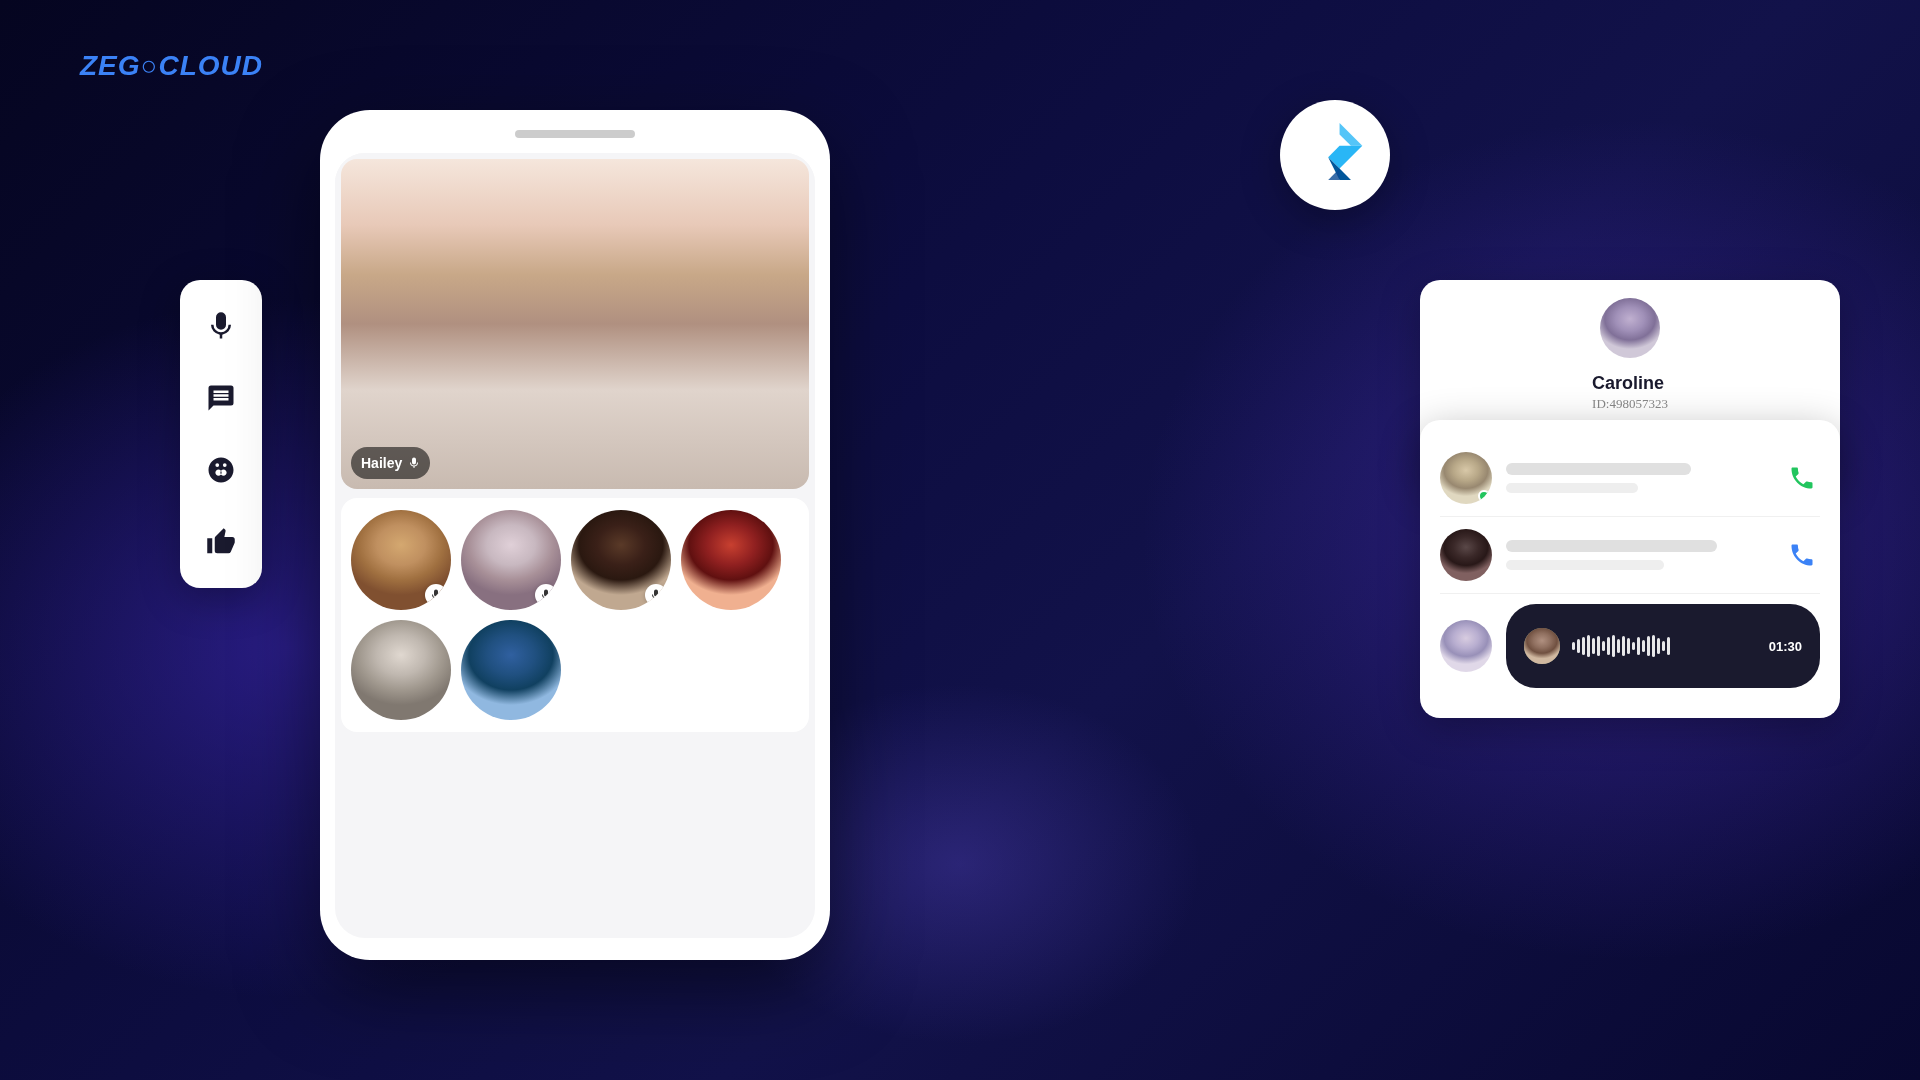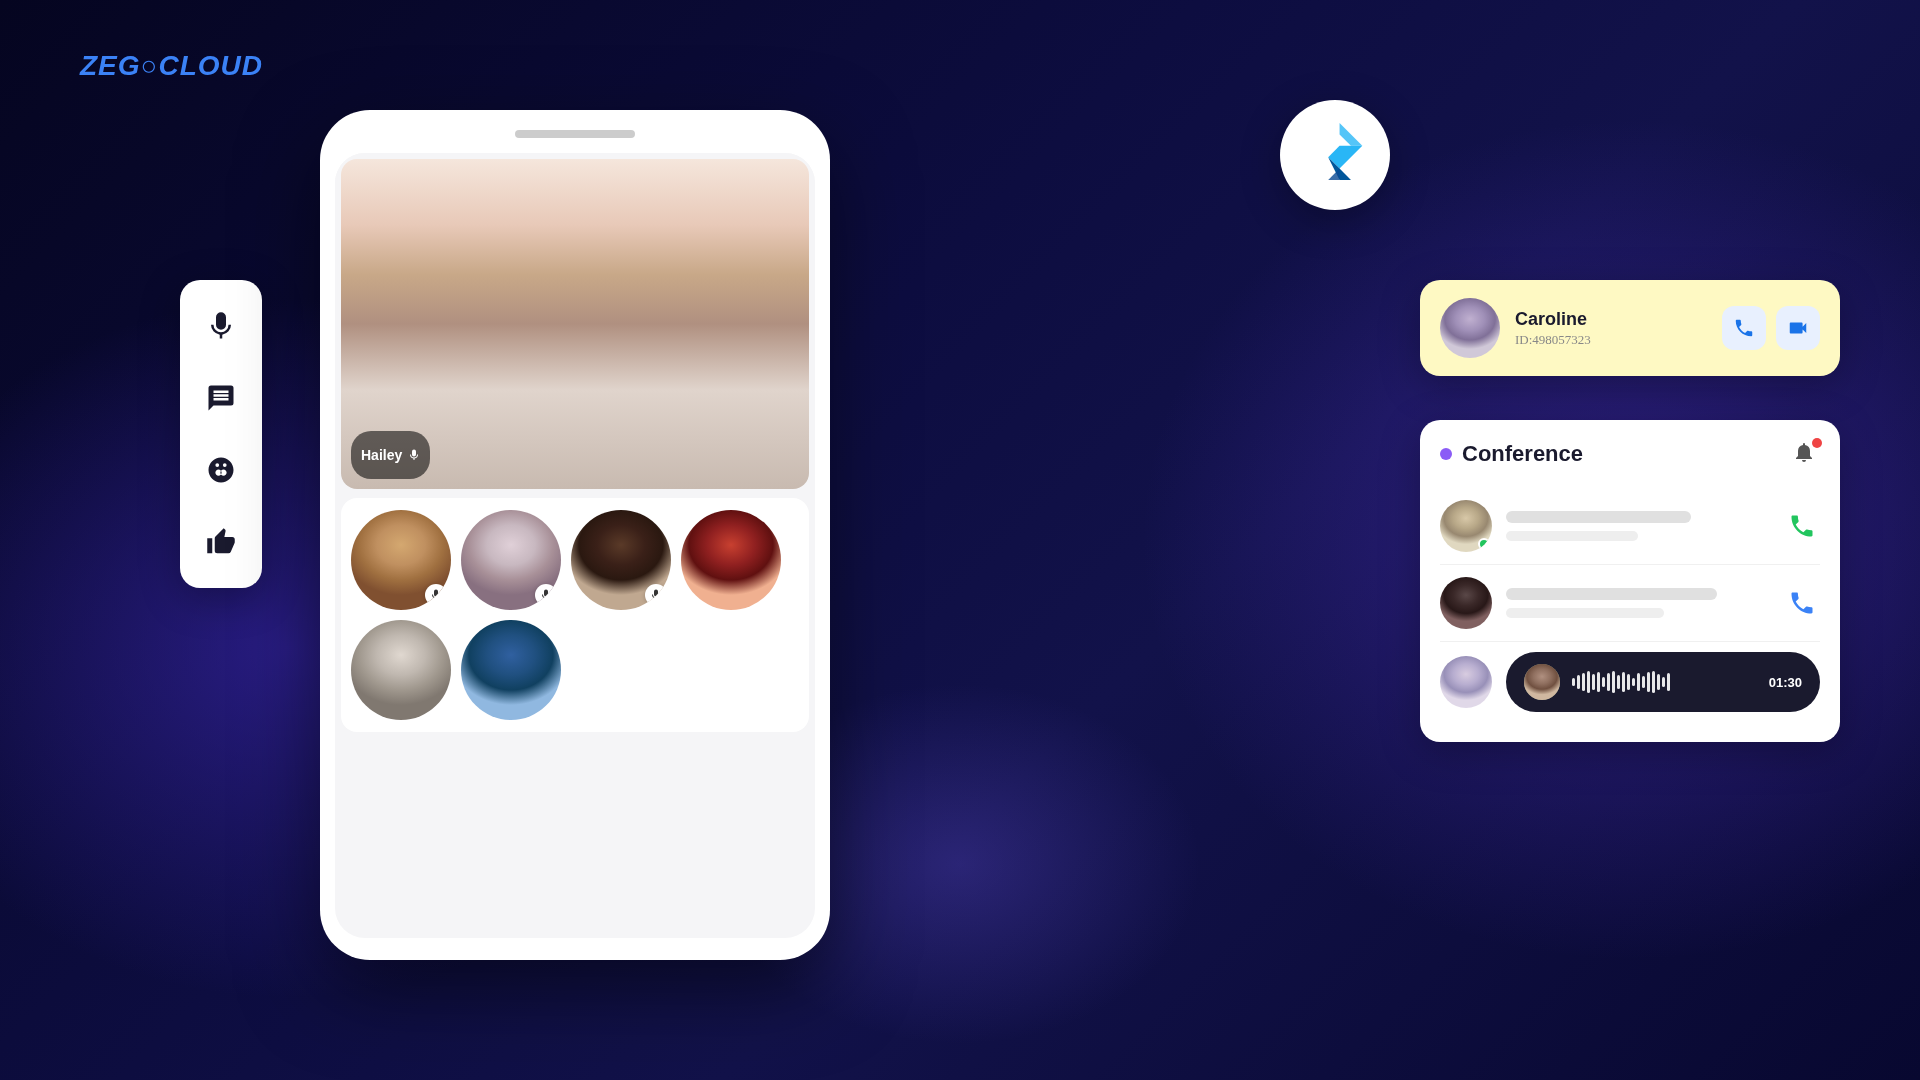--- a/index.html
+++ b/index.html
@@ -98,21 +98,21 @@
     }
 
     .name-badge {
       position: absolute;
       bottom: 10px;
       left: 10px;
       background: rgba(0,0,0,0.55);
       color: white;
       font-size: 14px;
       font-weight: 600;
-      padding: 16px 10px;
+      padding: 8px 10px;
       border-radius: 20px;
       display: flex;
       align-items: center;
       gap: 6px;
     }
 
     .mic-icon-small {
       width: 12px;
       height: 12px;
       display: inline-block;
@@ -200,27 +200,28 @@
       width: 65px;
       height: 65px;
     }
 
     
     .contact-card {
       position: absolute;
       top: 280px;
       right: 80px;
       width: 420px;
-      background: #fef9c3;
+      background: #ffffff;
       border-radius: 20px;
       padding: 18px 20px;
       box-shadow: 0 10px 40px rgba(0,0,0,0.3);
       display: flex;
       align-items: center;
       gap: 15px;
+      flex-direction: column;
     }
 
     .contact-avatar {
       width: 60px;
       height: 60px;
       border-radius: 50%;
       background: linear-gradient(135deg, #c0b0d0 0%, #907898 100%);
       flex-shrink: 0;
       overflow: hidden;
     }
@@ -399,21 +400,21 @@
     .voice-message {
       display: flex;
       align-items: center;
       gap: 14px;
       padding: 10px 0;
     }
 
     .voice-bubble {
       background: #1a1a2e;
       border-radius: 30px;
-      padding: 12px 18px;
+      padding: 24px 18px;
       display: flex;
       align-items: center;
       gap: 12px;
       flex: 1;
     }
 
     .voice-play-btn {
       width: 36px;
       height: 36px;
       border-radius: 50%;
@@ -656,32 +657,20 @@
       </div>
       <div class="action-btn">
         <svg viewBox="0 0 24 24">
           <path d="M17 10.5V7a1 1 0 0 0-1-1H4a1 1 0 0 0-1 1v10a1 1 0 0 0 1 1h12a1 1 0 0 0 1-1v-3.5l4 4v-11l-4 4z"></path>
         </svg>
       </div>
     </div>
   </div>
 
   <div class="conference-panel">
-    <div class="conference-header">
-      <div class="conference-title-row">
-        <div class="purple-dot"></div>
-        <span class="conference-title">Conference</span>
-      </div>
-      <div class="bell-icon">
-        <svg viewBox="0 0 24 24">
-          <path d="M12 22a2 2 0 0 0 2-2H10a2 2 0 0 0 2 2zm6-6V11a6 6 0 0 0-5-5.91V4a1 1 0 0 0-2 0v1.09A6 6 0 0 0 6 11v5l-2 2v1h16v-1l-2-2z"></path>
-        </svg>
-        <div class="bell-badge"></div>
-      </div>
-    </div>
 
     <div class="conf-item">
       <div class="conf-avatar conf-avatar-1">
         <div class="conf-face-1"></div>
         <div class="online-dot"></div>
       </div>
       <div class="conf-info">
         <div class="conf-name-bar"></div>
         <div class="conf-sub-bar"></div>
       </div>

